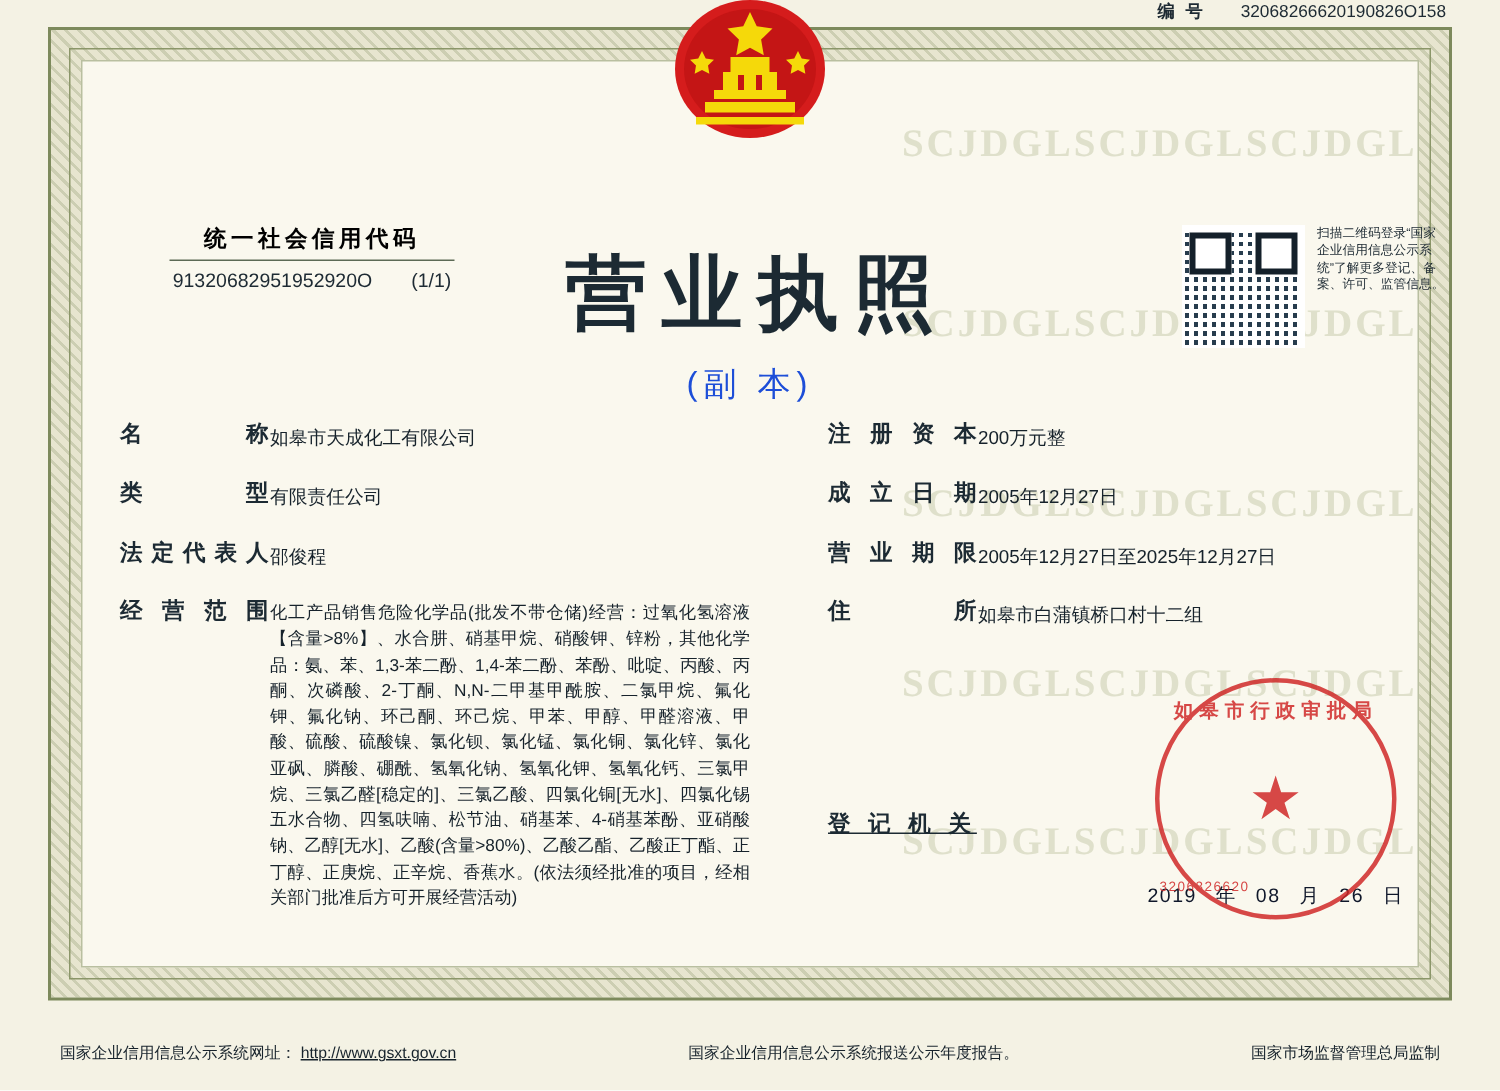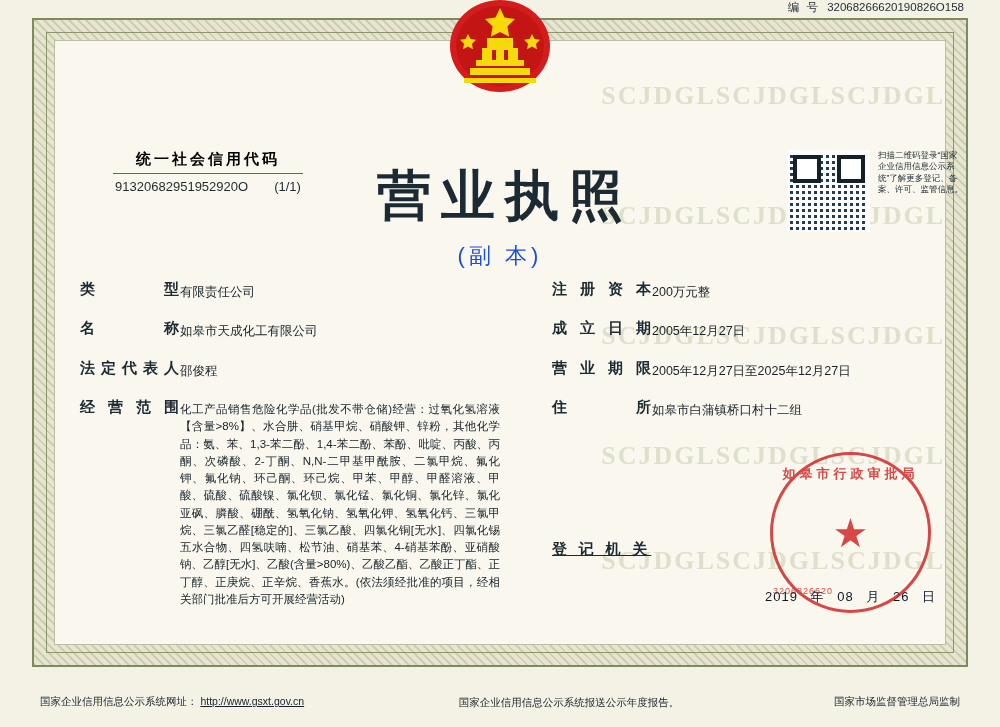--- a/index.html
+++ b/index.html
@@ -142,21 +142,21 @@
 
   .serial {
     position: absolute;
     right: 36px;
     top: 128;
     font-size: 11.5px;
     color: #1d2a33;
     z-index: 4;
     white-space: nowrap;
   }
-  .serial .label { letter-spacing: 2px; margin-right: 4px; }
+  .serial .label { letter-spacing: 2px; margin-right: 20px; font-weight: bold; }
 
   .qr-area {
     position: absolute;
     right: 36px;
     top: 150px;
     display: flex;
     gap: 8px;
     z-index: 4;
   }
   .qr {
@@ -394,26 +394,26 @@
 
   <div class="doc-title" style="top:160px;">
     <div class="main">营业执照</div>
     <div class="sub">(副 本)</div>
   </div>
 
   <div class="fields">
 
     <div class="col-left">
       <div class="row">
+        <div class="flabel">名　称</div>
+        <div class="fvalue">如皋市天成化工有限公司</div>
+      </div>
+      <div class="row">
         <div class="flabel">类　型</div>
         <div class="fvalue">有限责任公司</div>
-      </div>
-      <div class="row">
-        <div class="flabel">名　称</div>
-        <div class="fvalue">如皋市天成化工有限公司</div>
       </div>
       <div class="row">
         <div class="flabel">法定代表人</div>
         <div class="fvalue">邵俊程</div>
       </div>
       <div class="row">
         <div class="flabel wide">经营范围</div>
         <div class="fvalue scope">化工产品销售危险化学品(批发不带仓储)经营：过氧化氢溶液【含量&gt;8%】、水合肼、硝基甲烷、硝酸钾、锌粉，其他化学品：氨、苯、1,3-苯二酚、1,4-苯二酚、苯酚、吡啶、丙酸、丙酮、次磷酸、2-丁酮、N,N-二甲基甲酰胺、二氯甲烷、氟化钾、氟化钠、环己酮、环己烷、甲苯、甲醇、甲醛溶液、甲酸、硫酸、硫酸镍、氯化钡、氯化锰、氯化铜、氯化锌、氯化亚砜、膦酸、硼酰、氢氧化钠、氢氧化钾、氢氧化钙、三氯甲烷、三氯乙醛[稳定的]、三氯乙酸、四氯化铜[无水]、四氯化锡五水合物、四氢呋喃、松节油、硝基苯、4-硝基苯酚、亚硝酸钠、乙醇[无水]、乙酸(含量&gt;80%)、乙酸乙酯、乙酸正丁酯、正丁醇、正庚烷、正辛烷、香蕉水。(依法须经批准的项目，经相关部门批准后方可开展经营活动)</div>
       </div>
     </div>

